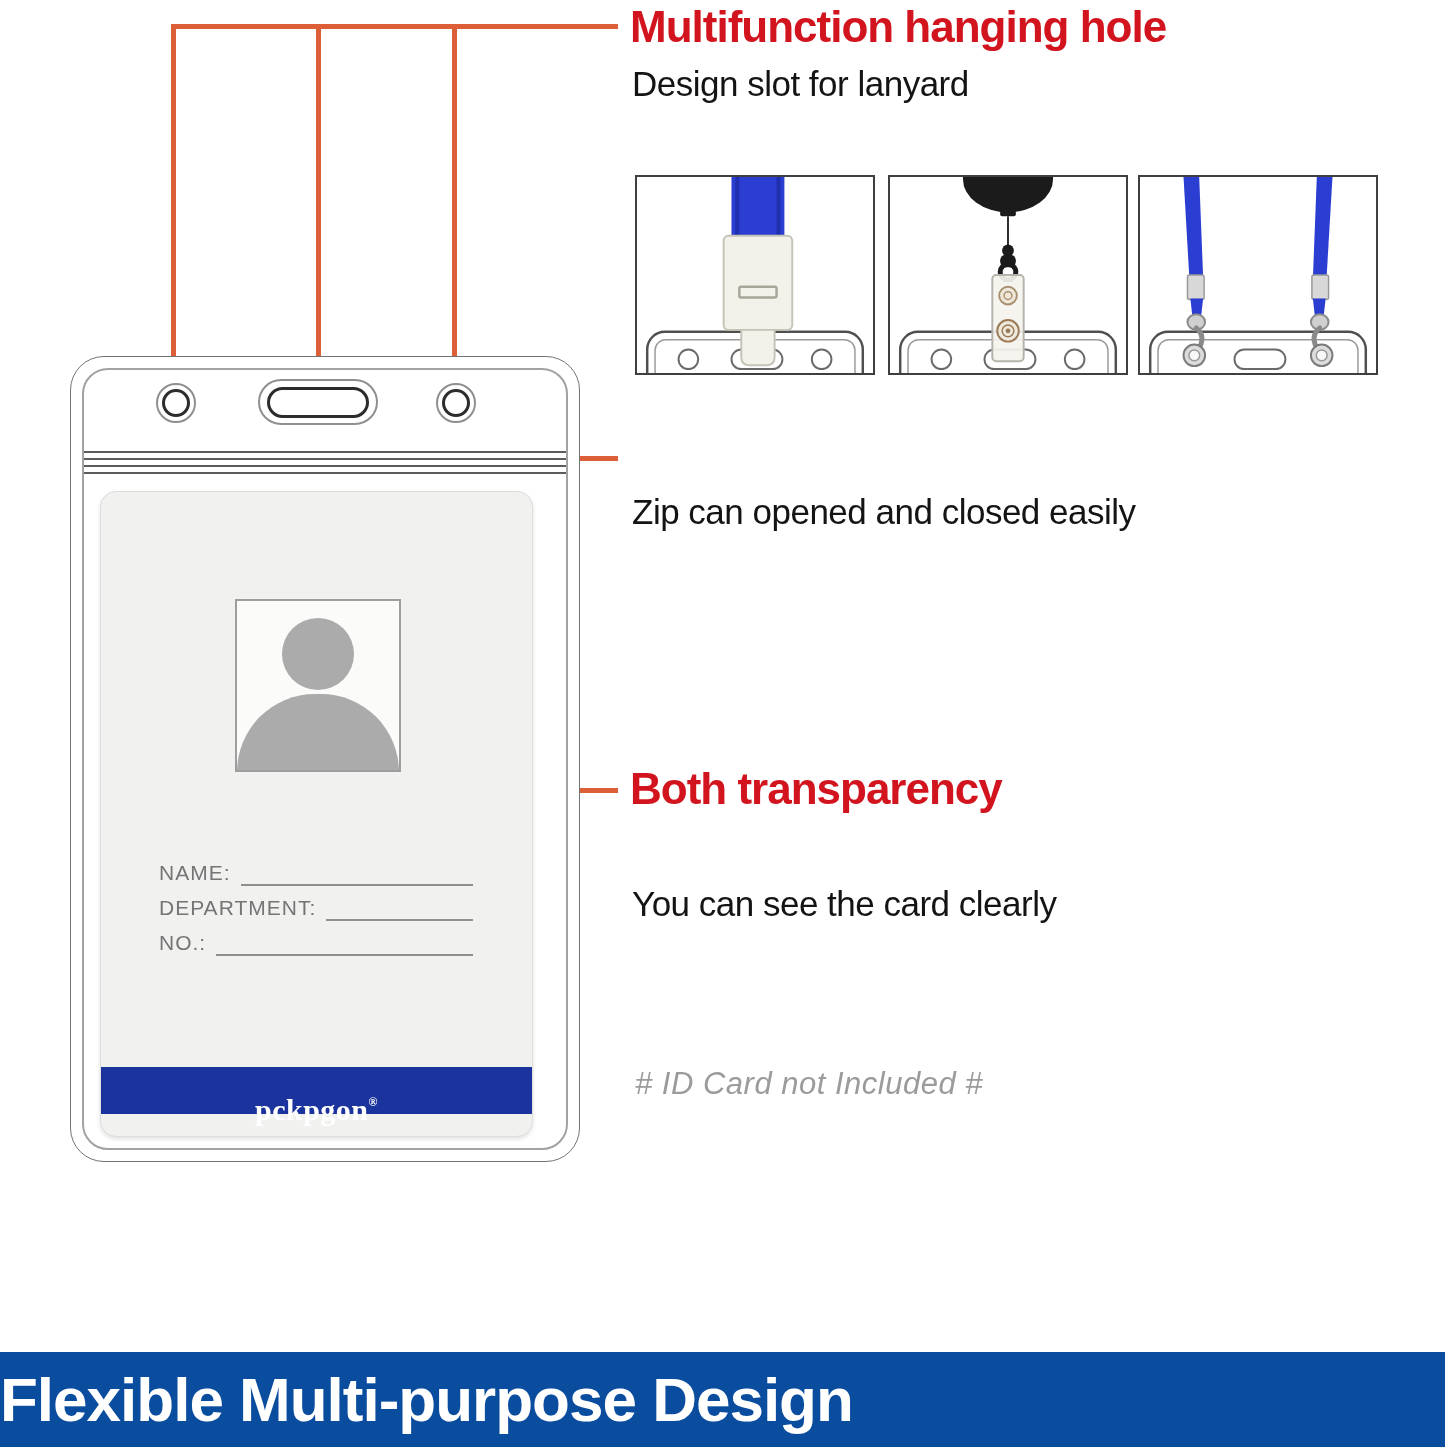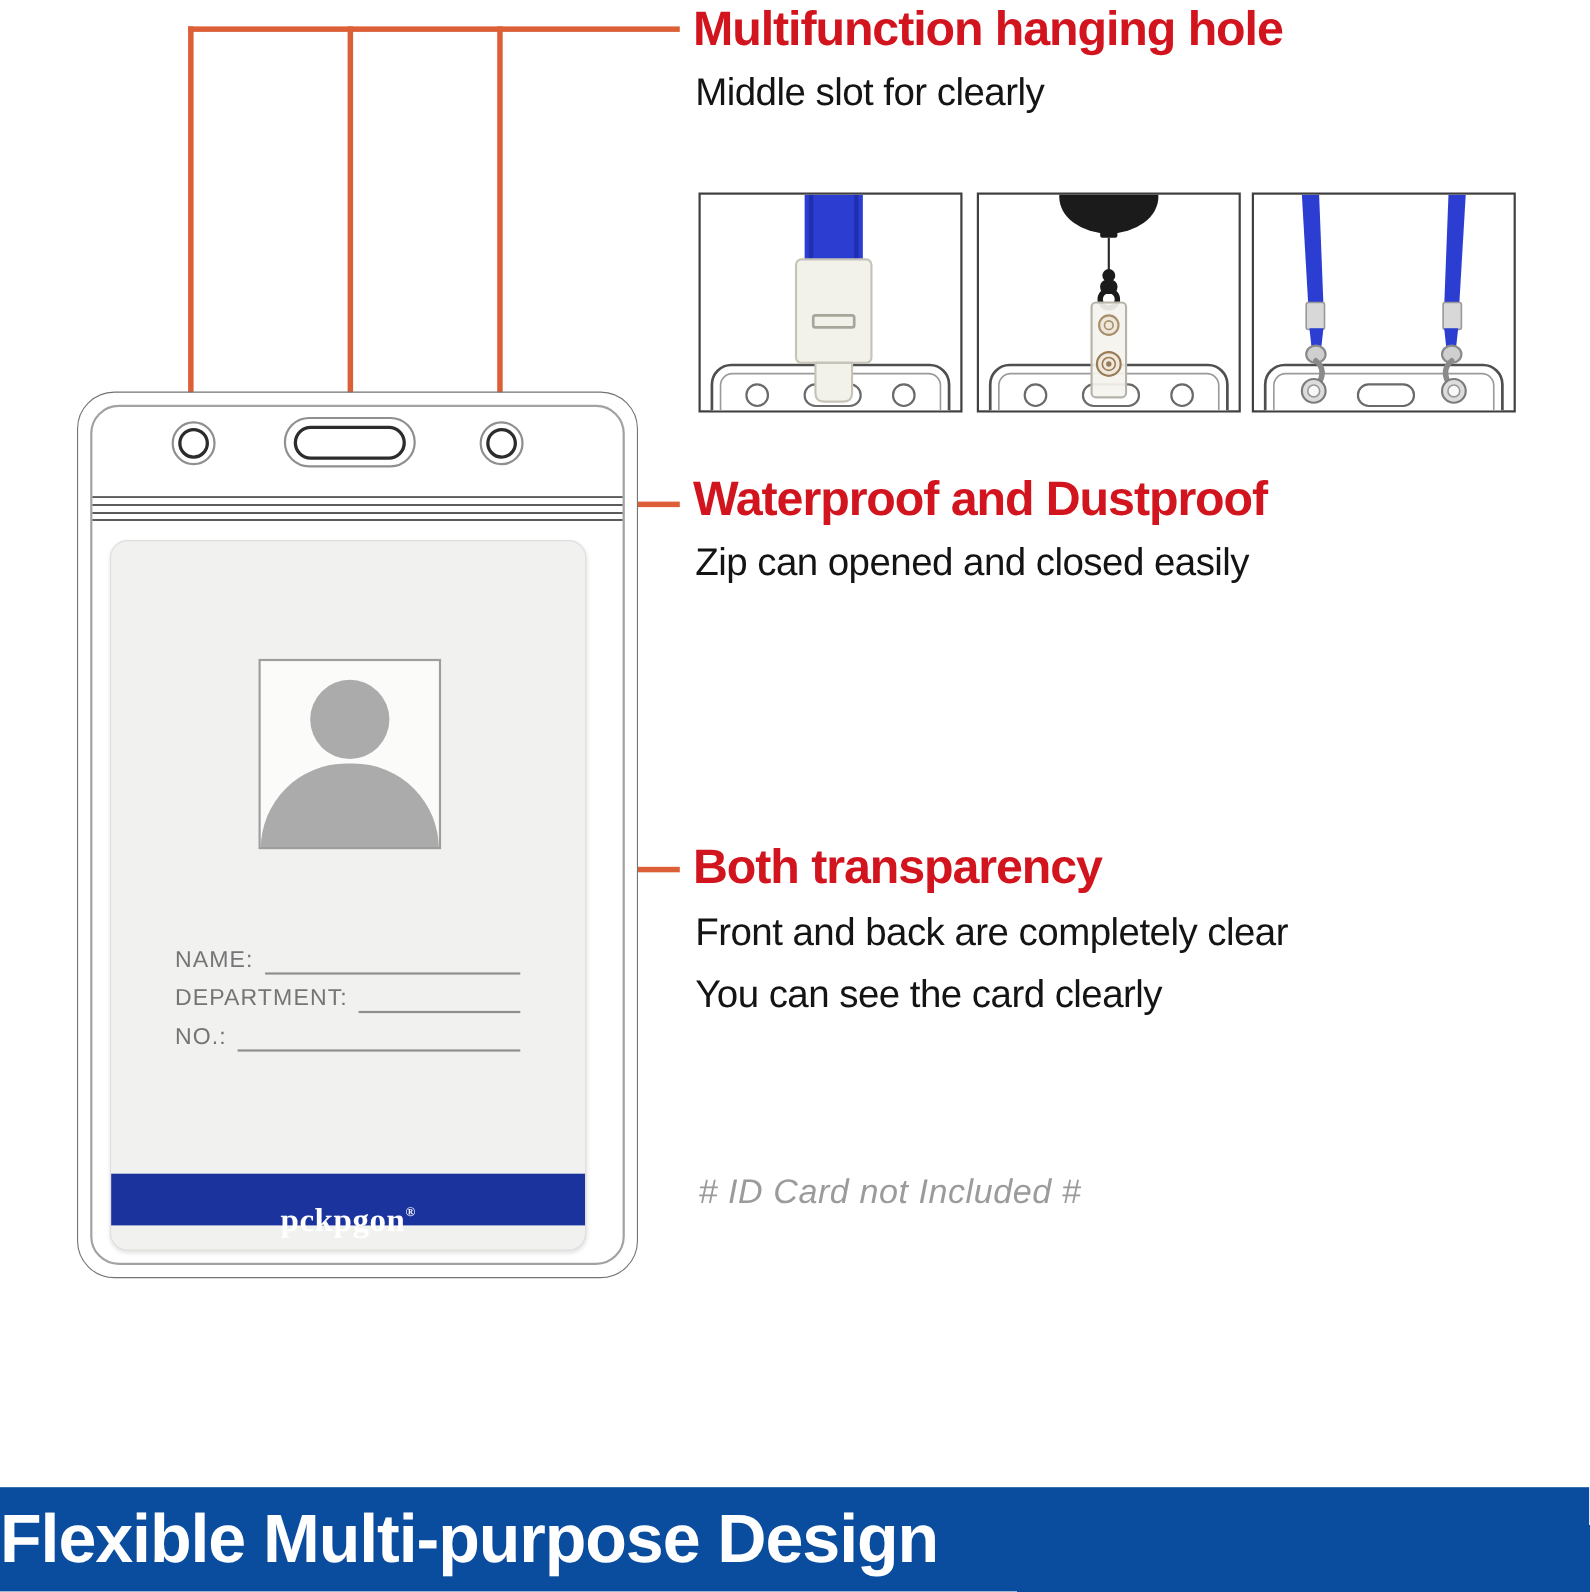--- a/index.html
+++ b/index.html
@@ -65,21 +65,21 @@
   <div class="dot" style="left:305px;top:389px;"></div>
   <div class="dot" style="left:441px;top:389px;"></div>
 
   <div class="dot" style="left:492px;top:446px;"></div>
   <div class="cline" style="left:505px;top:456px;width:113px;height:5px;"></div>
 
   <div class="dot" style="left:500px;top:778px;"></div>
   <div class="cline" style="left:513px;top:788px;width:105px;height:5px;"></div>
 
   <div class="h-red" style="top:2px;">Multifunction hanging hole</div>
-  <div class="body-txt" style="top:64px;">Middle slot for clearly</div>
+  <div class="body-txt" style="top:64px;">Design slot for lanyard</div>
 
   <div class="thumb" style="left:635px;">
     <svg viewBox="0 0 240 200">
 
       <rect x="96" y="0" width="54" height="70" fill="#2b3ed1"></rect>
       <rect x="100" y="0" width="4" height="70" fill="#1f2fae"></rect>
       <rect x="142" y="0" width="4" height="70" fill="#1f2fae"></rect>
 
       <rect x="10" y="158" width="220" height="70" rx="18" fill="#fff" stroke="#4f4f4f" stroke-width="2.5"></rect>
       <rect x="18" y="166" width="204" height="70" rx="11" fill="none" stroke="#9a9a9a" stroke-width="1.5"></rect>
@@ -137,25 +137,23 @@
       <polygon points="180,0 196,0 190,102 176,104" fill="#2b3ed1"></polygon>
       <rect x="175" y="100" width="17" height="25" rx="2" fill="#d8d8d8" stroke="#999" stroke-width="1.5"></rect>
       <polygon points="176,124 189,124 187,142 178,142" fill="#2b3ed1"></polygon>
       <ellipse cx="183" cy="148" rx="9" ry="8" fill="#cfcfcf" stroke="#8a8a8a" stroke-width="2"></ellipse>
       <path d="M183,154 q-11,9 -1,24" fill="none" stroke="#8a8a8a" stroke-width="5" stroke-linecap="round"></path>
       <circle cx="185" cy="182" r="11" fill="#dcdcdc" stroke="#7b7b7b" stroke-width="2"></circle>
       <circle cx="185" cy="182" r="5.5" fill="#f8f8f8" stroke="#999" stroke-width="1.5"></circle>
     </svg>
   </div>
 
-  <div class="h-red" style="top:429px;">Waterproof and Dustproof</div>
   <div class="body-txt" style="top:492px;">Zip can opened and closed easily</div>
 
   <div class="h-red" style="top:764px;">Both transparency</div>
-  <div class="body-txt" style="top:828px;">Front and back are completely clear</div>
   <div class="body-txt" style="top:884px;">You can see the card clearly</div>
 
   <div class="note-txt"># ID Card not Included #</div>
 
   <div class="holder">
     <div class="holder-inner"></div>
 
     <div class="hole" style="left:85px;top:26px;">
       <div class="hole-core"></div>
     </div>

